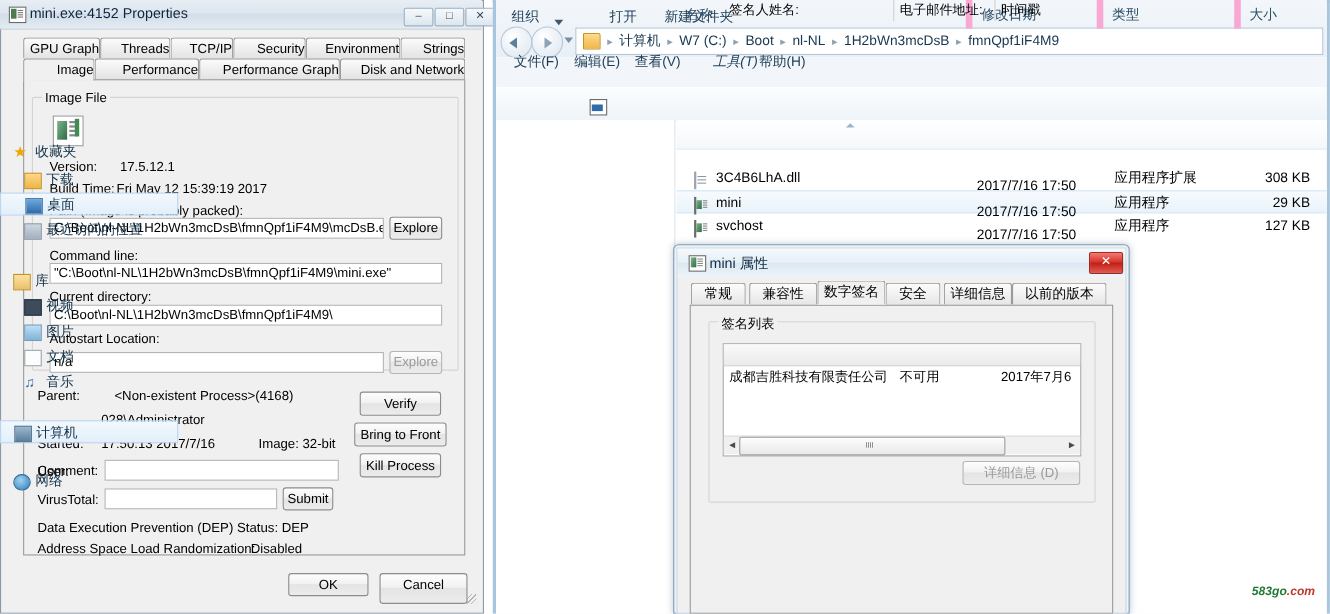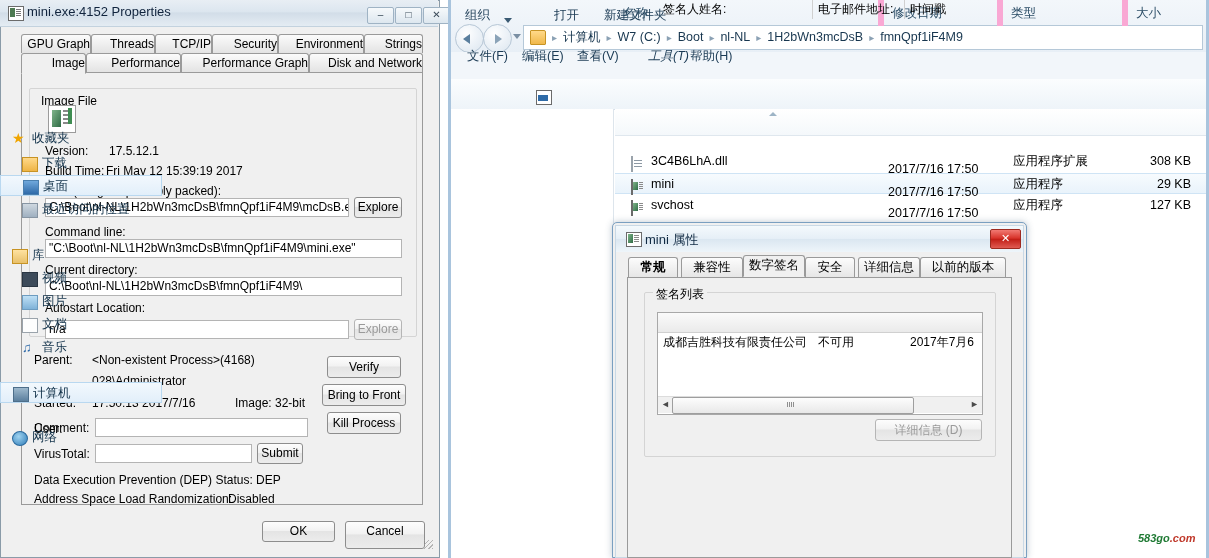--- a/index.html
+++ b/index.html
@@ -65,21 +65,21 @@
   }
 
   .groupbox{
     position:absolute;border:1px solid #d4d4d4;border-radius:2px;
   }
   .grouplabel{
     position:absolute;background:#f0f0f0;padding:0 3px;font-size:12px;
   }
 
   #imgfile-box{left:29px;top:88px;width:386px;height:247px;}
-  #imgfile-label{left:38px;top:82px;margin-top:12px;}
+  #imgfile-label{left:38px;top:82px;}
   #pe-appicon{
     left:48px;top:105px;width:26px;height:26px;
     background:#fff;border:1px solid #9b9b9b;
   }
   #pe-appicon:before{
     content:"";position:absolute;left:3px;top:4px;width:9px;height:17px;
     background:linear-gradient(to bottom right,#7fb58a,#2f6b45);
   }
   #pe-appicon:after{
     content:"";position:absolute;left:14px;top:4px;width:8px;height:2px;
@@ -392,21 +392,21 @@
 <div class="txtbox" style="left:45px;top:239px;width:357px;">"C:\Boot\nl-NL\1H2bWn3mcDsB\fmnQpf1iF4M9\mini.exe"</div>
 
 <div class="fld-label" style="left:45px;top:263px;">Current directory:</div>
 <div class="txtbox" style="left:45px;top:277px;width:357px;">C:\Boot\nl-NL\1H2bWn3mcDsB\fmnQpf1iF4M9\</div>
 
 <div class="fld-label" style="left:45px;top:301px;">Autostart Location:</div>
 <div class="txtbox" style="left:45px;top:320px;width:304px;">n/a</div>
 <div class="btn disabled" style="left:354px;top:319px;width:48px;height:21px;line-height:19px;">Explore</div>
 
 <div class="fld-label" style="left:34px;top:353px;">Parent:</div>
-<div class="fld-label" style="left:92px;top:353px;">&lt;Non-existent Process&gt;(4168)</div>
+<div class="fld-label" style="left:104px;top:353px;">&lt;Non-existent Process&gt;(4168)</div>
 <div class="fld-label" style="left:34px;top:374px;margin-top:48px;">User:</div>
 <div class="fld-label" style="left:92px;top:374px;">028\Administrator</div>
 <div class="fld-label" style="left:34px;top:396px;">Started:</div>
 <div class="fld-label" style="left:92px;top:396px;">17:50:13  2017/7/16</div>
 <div class="fld-label" style="left:235px;top:396px;">Image: 32-bit</div>
 
 <div class="fld-label" style="left:34px;top:421px;">Comment:</div>
 <div class="txtbox" style="left:95px;top:418px;width:213px;"></div>
 
 <div class="fld-label" style="left:34px;top:447px;">VirusTotal:</div>
@@ -530,21 +530,21 @@
   <span class="fr-size">127 KB</span>
 </div>
 
 <div class="abs" id="minidlg"></div>
 <div class="abs" id="minidlg-frame"></div>
 <div class="abs" id="minidlg-title"></div>
 <div class="abs" id="md-icon"></div>
 <div class="abs" id="md-titletext">mini 属性</div>
 <div class="abs" id="md-close">✕</div>
 
-<div class="abs mdtab" style="left:628px;top:257px;width:50px;font-weight:bold;">常规</div>
+<div class="abs mdtab" style="left:628px;top:257px;width:50px;">常规</div>
 <div class="abs mdtab" style="left:681px;top:257px;width:62px;">兼容性</div>
 <div class="abs mdtab active" style="left:743px;top:255px;width:62px;">数字签名</div>
 <div class="abs mdtab" style="left:805px;top:257px;width:50px;">安全</div>
 <div class="abs mdtab" style="left:858px;top:257px;width:62px;">详细信息</div>
 <div class="abs mdtab" style="left:920px;top:257px;width:86px;">以前的版本</div>
 
 <div class="abs" id="md-panel"></div>
 <div class="groupbox" id="siglist-box"></div>
 <div class="grouplabel" id="siglist-label">签名列表</div>
 

